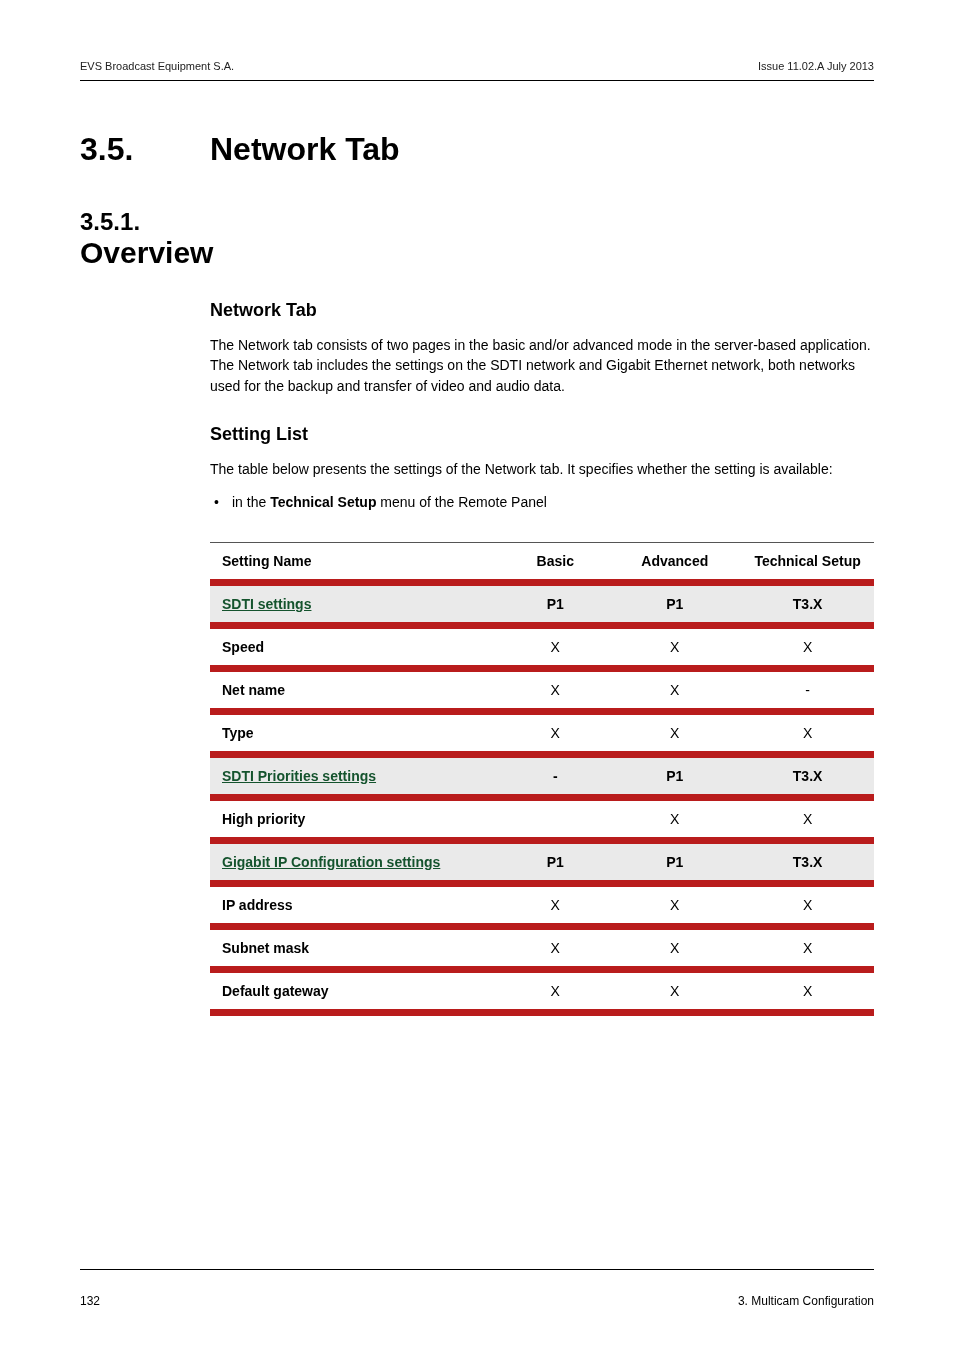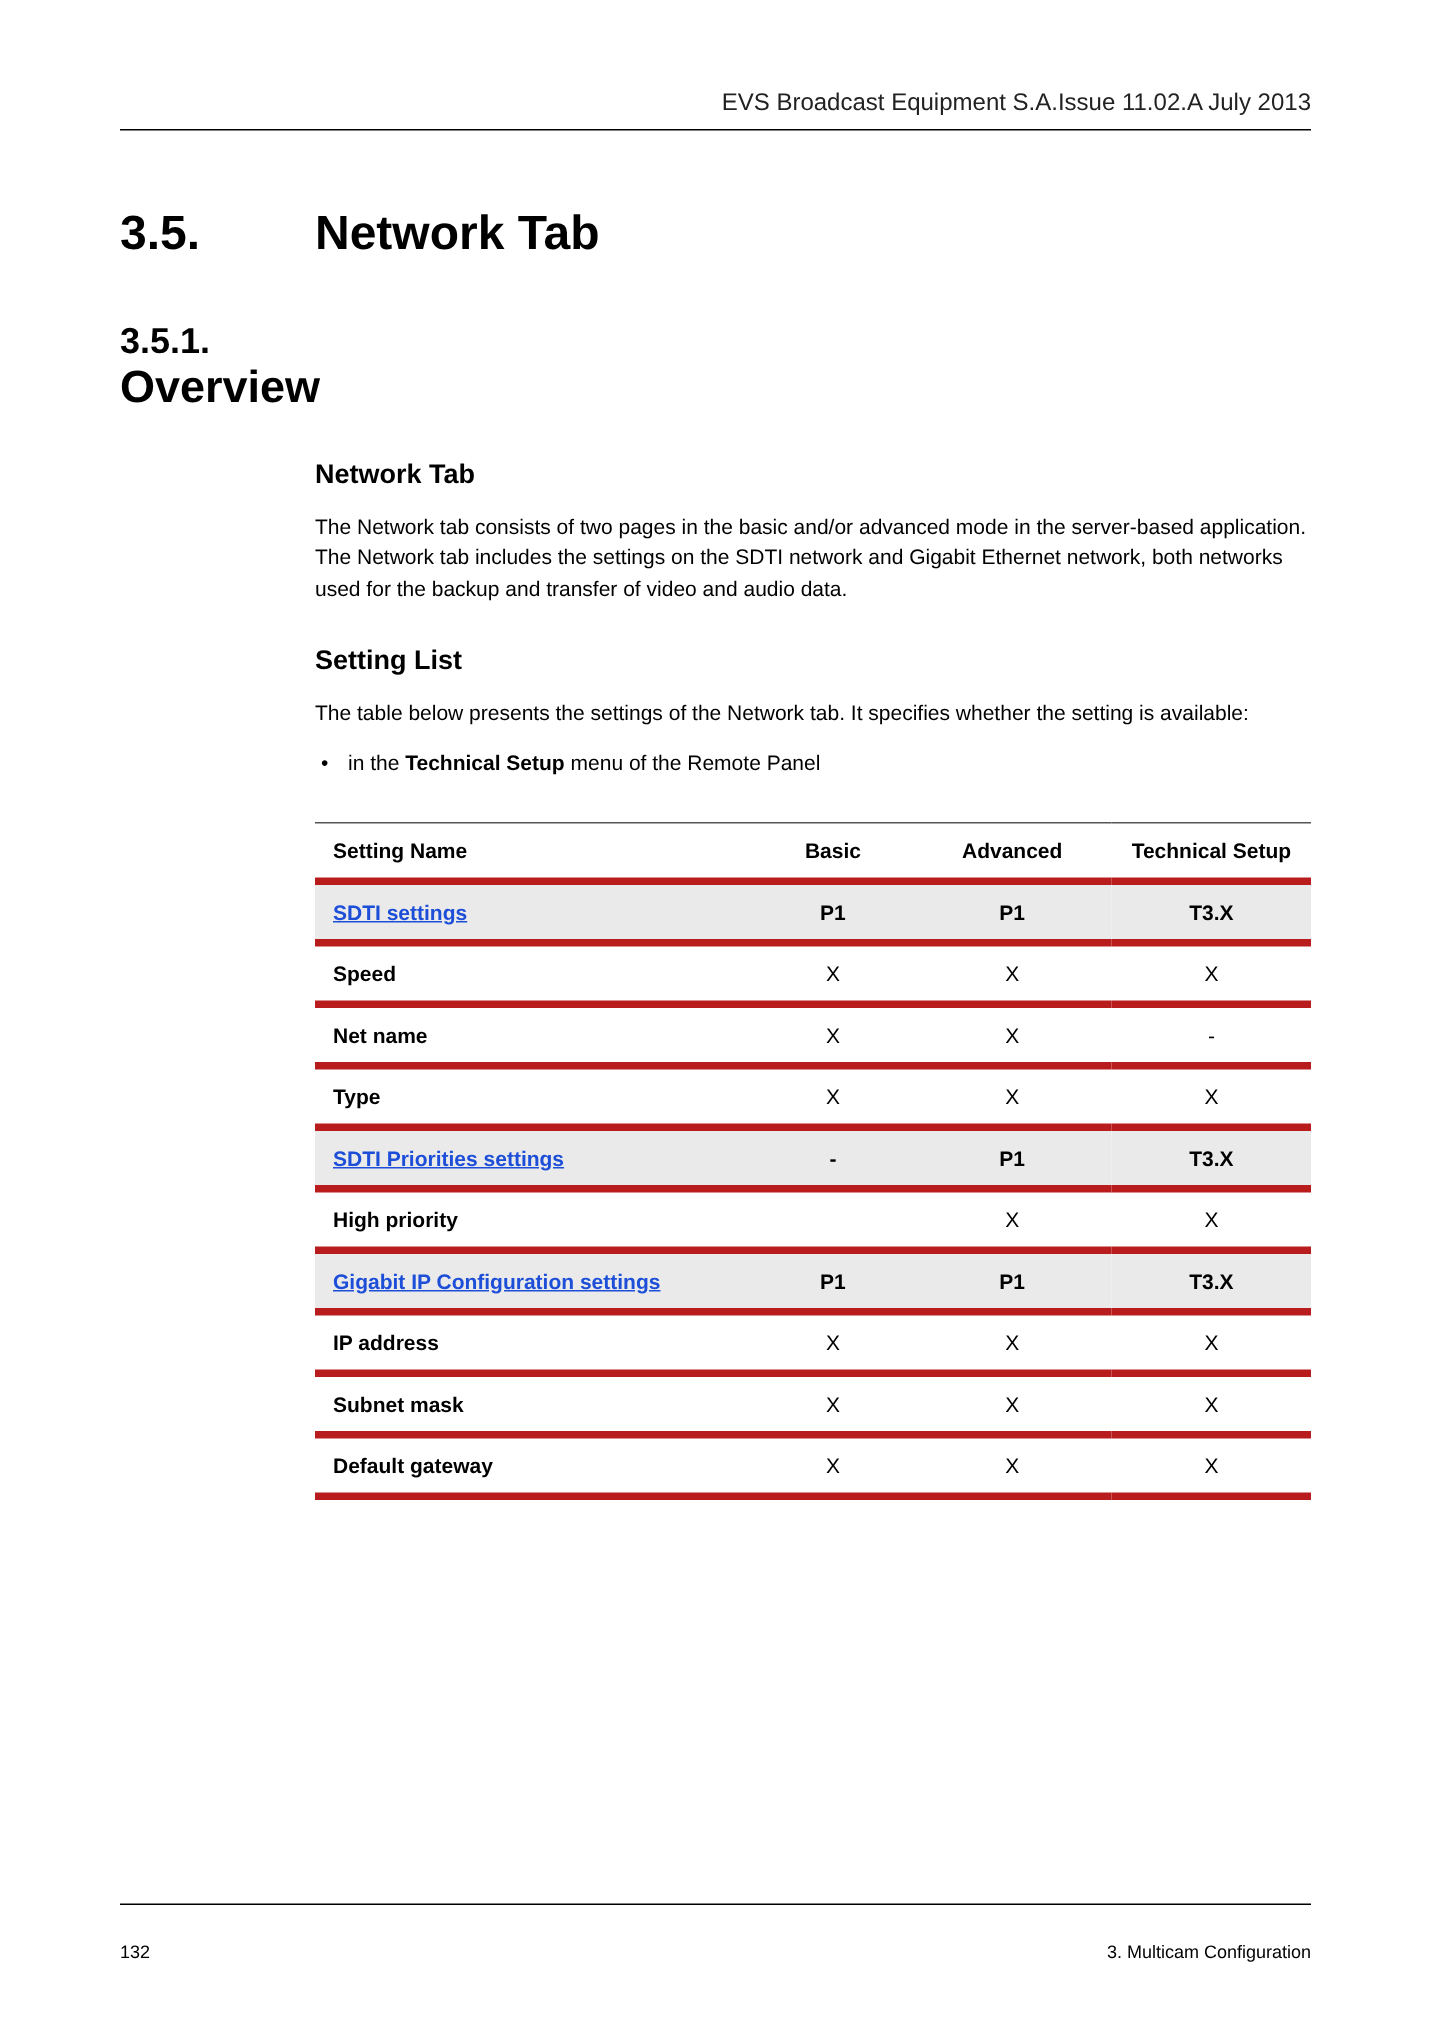--- a/index.html
+++ b/index.html
@@ -1,38 +1,38 @@
 <!DOCTYPE html>
 <html><head>
 <meta charset="utf-8">
 <style>
   * { box-sizing: border-box; margin: 0; padding: 0; }
   html, body { width: 954px; height: 1350px; background: #fff; font-family: Arial, Helvetica, sans-serif; color: #000; }
   .page { padding: 60px 80px 40px 80px; position: relative; height: 100%; }
-  .header { display: flex; justify-content: flex-end; font-size: 16px; margin-bottom: 8px; color: #222; }
+  .header { display: flex; justify-content: space-between; font-size: 11px; margin-bottom: 8px; color: #222; }
   .rule { border: none; border-top: 1px solid #000; margin-bottom: 50px; }
   .h1-line { display: flex; align-items: flex-end; margin-bottom: 40px; }
   .h1-num { font-size: 32px; font-weight: bold; width: 130px; }
   .h1-title { font-size: 32px; font-weight: bold; }
   .h2-line { display: flex; align-items: baseline; margin-bottom: 30px; flex-direction: column; }
   .h2-num { font-size: 24px; font-weight: bold; width: 130px; }
   .h2-title { font-size: 30px; font-weight: bold; }
   .content { margin-left: 130px; }
   .h3 { font-size: 18px; font-weight: bold; margin-bottom: 14px; margin-top: 4px; }
   .para { font-size: 14px; line-height: 1.45; margin-bottom: 28px; }
   .bullet-list { list-style: none; margin-bottom: 28px; }
   .bullet-list li { font-size: 14px; line-height: 1.6; position: relative; padding-left: 22px; }
   .bullet-list li::before { content: "•"; position: absolute; left: 4px; top: 0; }
   .bold { font-weight: bold; }
   table { width: 100%; border-collapse: collapse; font-size: 14px; margin-top: 6px; }
-  th, td { padding: 10px 12px; text-align: left; border-top: 1px solid #555; border-bottom: 5px solid #b91c1c; }
+  th, td { padding: 10px 12px; text-align: left; border-top: 1px solid #555; border-bottom: 7px solid #b91c1c; }
   th { font-weight: bold; }
   td.center, th.center { text-align: center; }
   tr.section-row td, tr.section-row th { background: #eaeaea; font-weight: bold; }
-  a.link { color: #1d4ed8; text-decoration: underline; font-weight: bold; }
+  a.link { color: #14532d; text-decoration: underline; font-weight: bold; }
   .col-name { width: 44%; }
   .col-basic { width: 16%; }
   .col-adv { width: 20%; }
   .col-tech { width: 20%; }
   .footer { position: absolute; bottom: 42px; left: 80px; right: 80px; border-top: 1px solid #000; padding-top: 24px; display: flex; justify-content: space-between; font-size: 12px; }
 </style>
 </head>
 <body>
 
 <div class="page">

